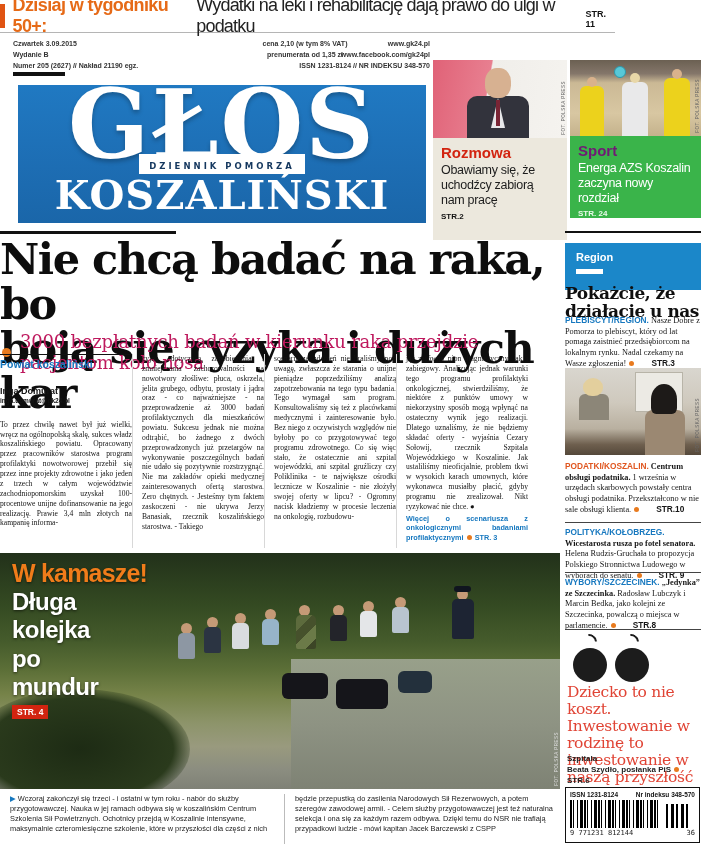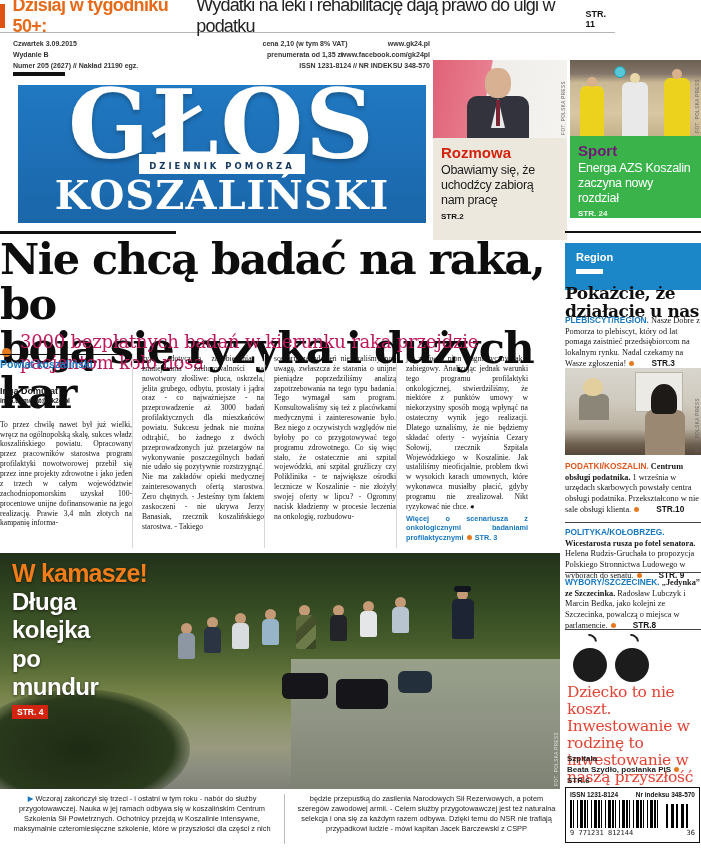--- a/index.html
+++ b/index.html
@@ -87,21 +87,21 @@
   .fig { position:absolute; }
   .fig .h { position:absolute; left:3px; top:0; width:11px; height:11px; border-radius:50%; background:#c59a77; }
   .fig .t { position:absolute; left:0; top:10px; width:17px; height:26px; border-radius:5px 5px 2px 2px; }
   .bag { position:absolute; border-radius:6px; background:#15151a; }
   .wk-overlay { position:absolute; left:12px; top:6px; width:140px; }
   .wk-kicker { color:#f07c1a; font-weight:bold; font-size:25px; letter-spacing:-0.8px; text-shadow:0 1px 3px rgba(0,0,0,.6); }
   .wk-title { color:#fff; font-weight:bold; font-size:24px; line-height:1.18; letter-spacing:-0.5px; width:105px; text-shadow:0 1px 3px rgba(0,0,0,.6); }
   .wk-page { display:inline-block; background:#d22410; color:#fff; font-weight:bold; font-size:8.5px; padding:2px 5px; margin-top:4px; }
   
   .caption { position:absolute; left:10px; top:794px; width:548px; height:50px; display:flex; }
-  .cap-col { width:50%; font-size:7.4px; line-height:1.35; color:#222;text-align:center; }
+  .cap-col { width:50%; font-size:7.4px; line-height:1.35; color:#222; }
   .cap-col.right { border-left:1px solid #bbb; padding-left:10px; }
   .cap-col.left { padding-right:10px; }
   .cap-arrow { color:#1778bf; font-size:7.4px; }
   
   .sb-rule { position:absolute; left:565px; top:231px; width:136px; height:2px; background:#111; }
   .region-box { position:absolute; left:565px; top:243px; width:136px; height:47px; background:#1b87c9; padding:8px 0 0 11px; }
   .region-box .rg { color:#fff; font-weight:bold; font-size:11px; }
   .region-dash { width:27px; height:5px; background:#fff; margin-top:6px; }
   .sb-headline { position:absolute; left:565px; top:284px; width:136px;
     font-family:"DejaVu Serif", serif; font-weight:bold; font-size:17px; line-height:1.06; letter-spacing:-0.5px; color:#0f0f0f; }

